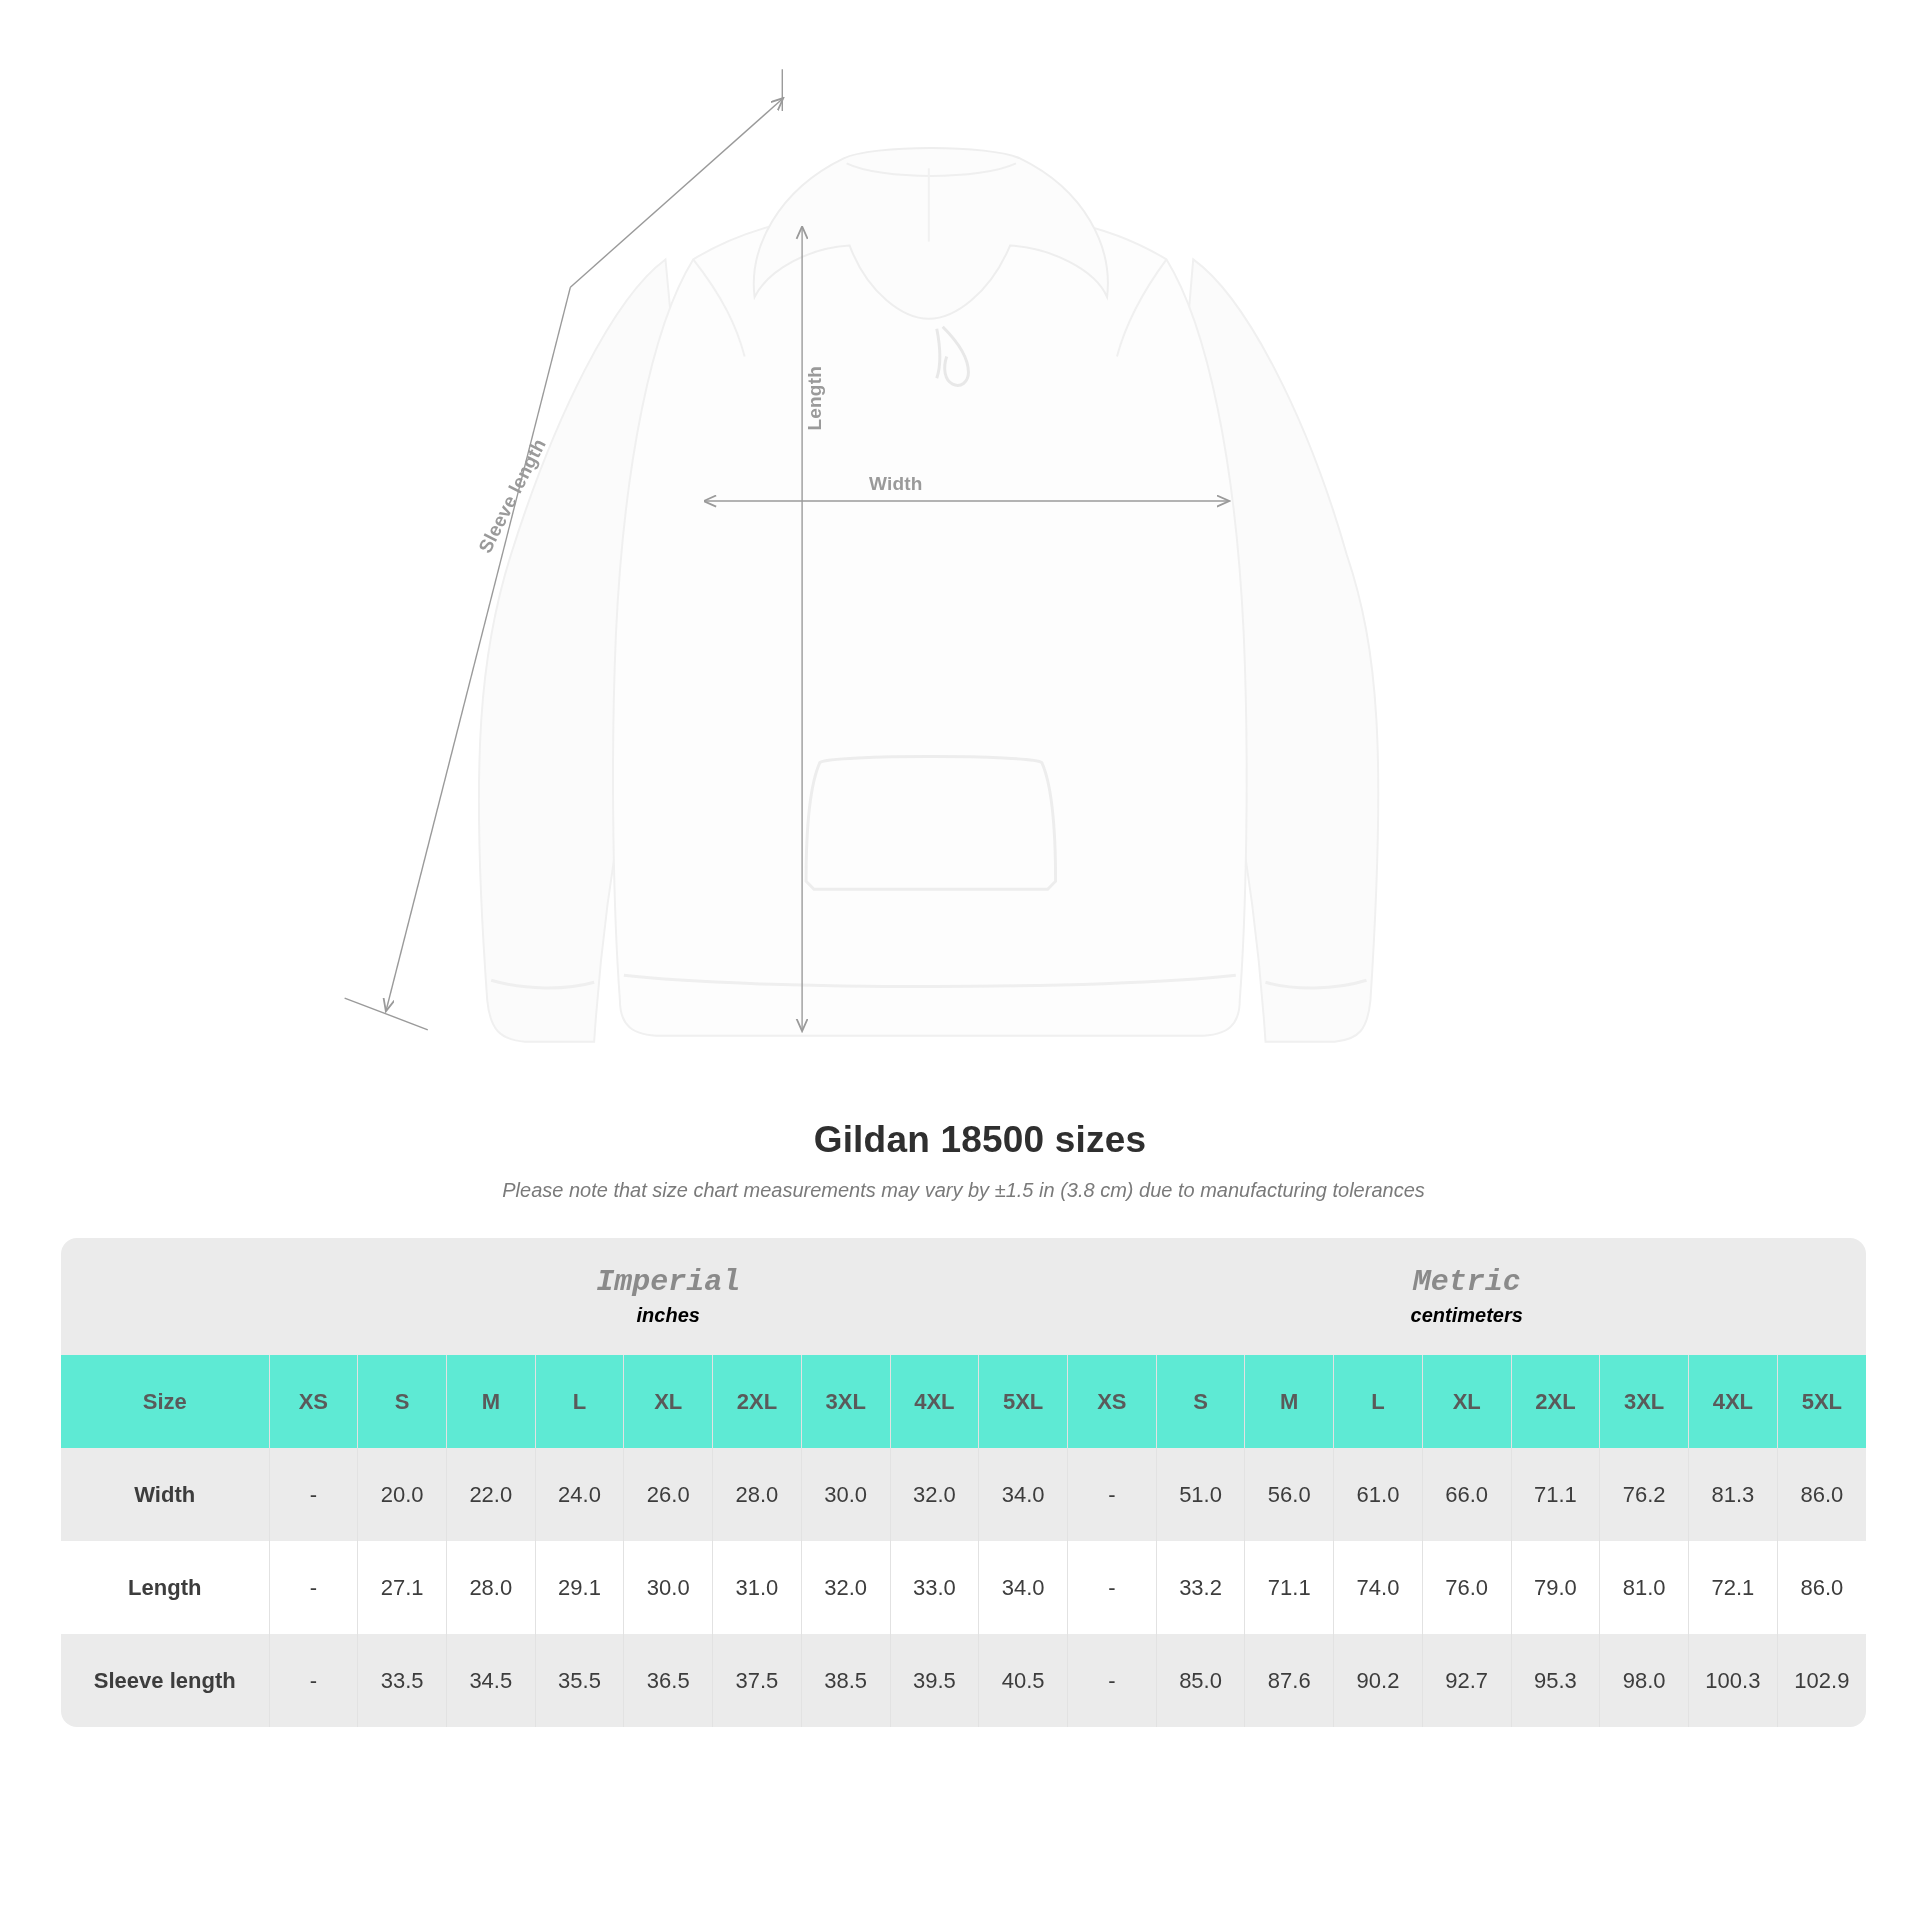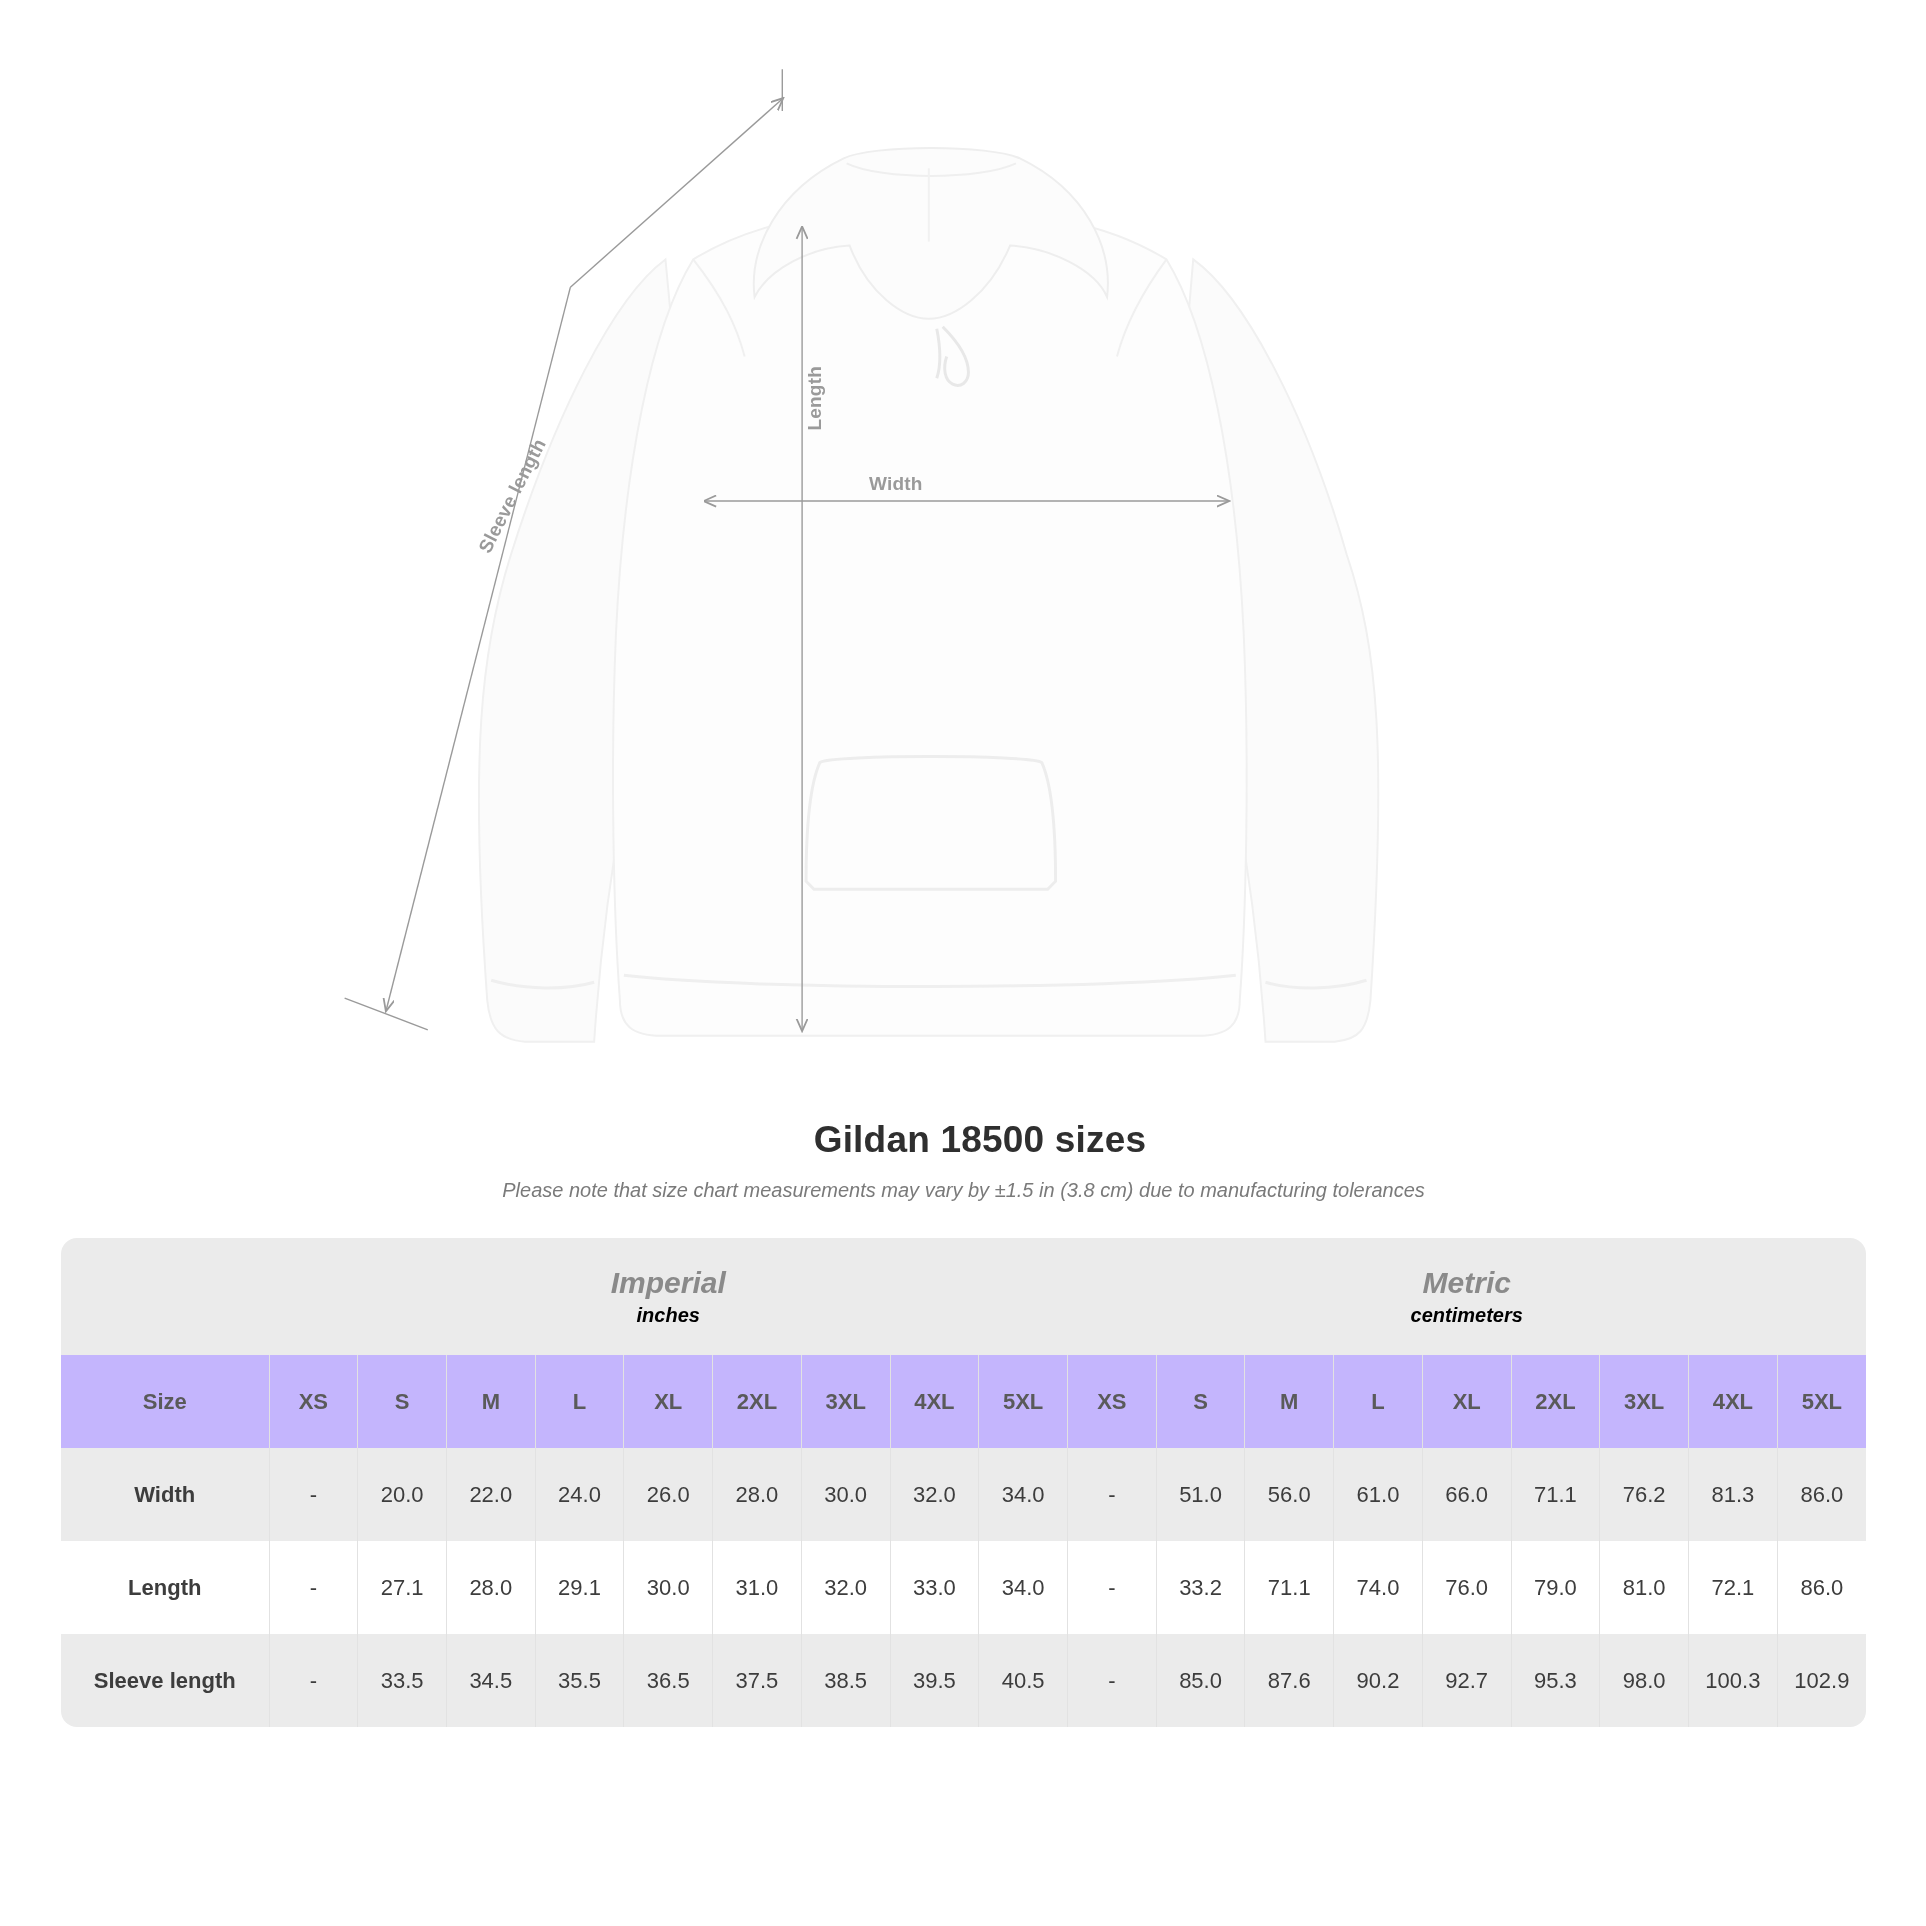--- a/index.html
+++ b/index.html
@@ -98,29 +98,30 @@
     background: #ebebeb;
     height: 117px;
     padding: 0;
   }
   .unit-name {
     font-size: 30px;
     font-weight: bold;
     font-style: italic;
     color: #8a8a8a;
     line-height: 1.25;
+    font-family: Liberation Mono, monospace;
   }
   .unit-sub {
     font-size: 20px;
     font-style: italic;
     color: #000000;
     line-height: 1.4;
   }
   .size-header-row td {
-    background: #c4b5fd;
+    background: #5eead4;
     height: 91px;
     font-weight: bold;
     color: #5a5a5a;
     font-size: 23px;
   }
   .size-header-row td.rowlabel {
     color: #5a5a5a;
   }
   .data-row td {
     height: 91px;

